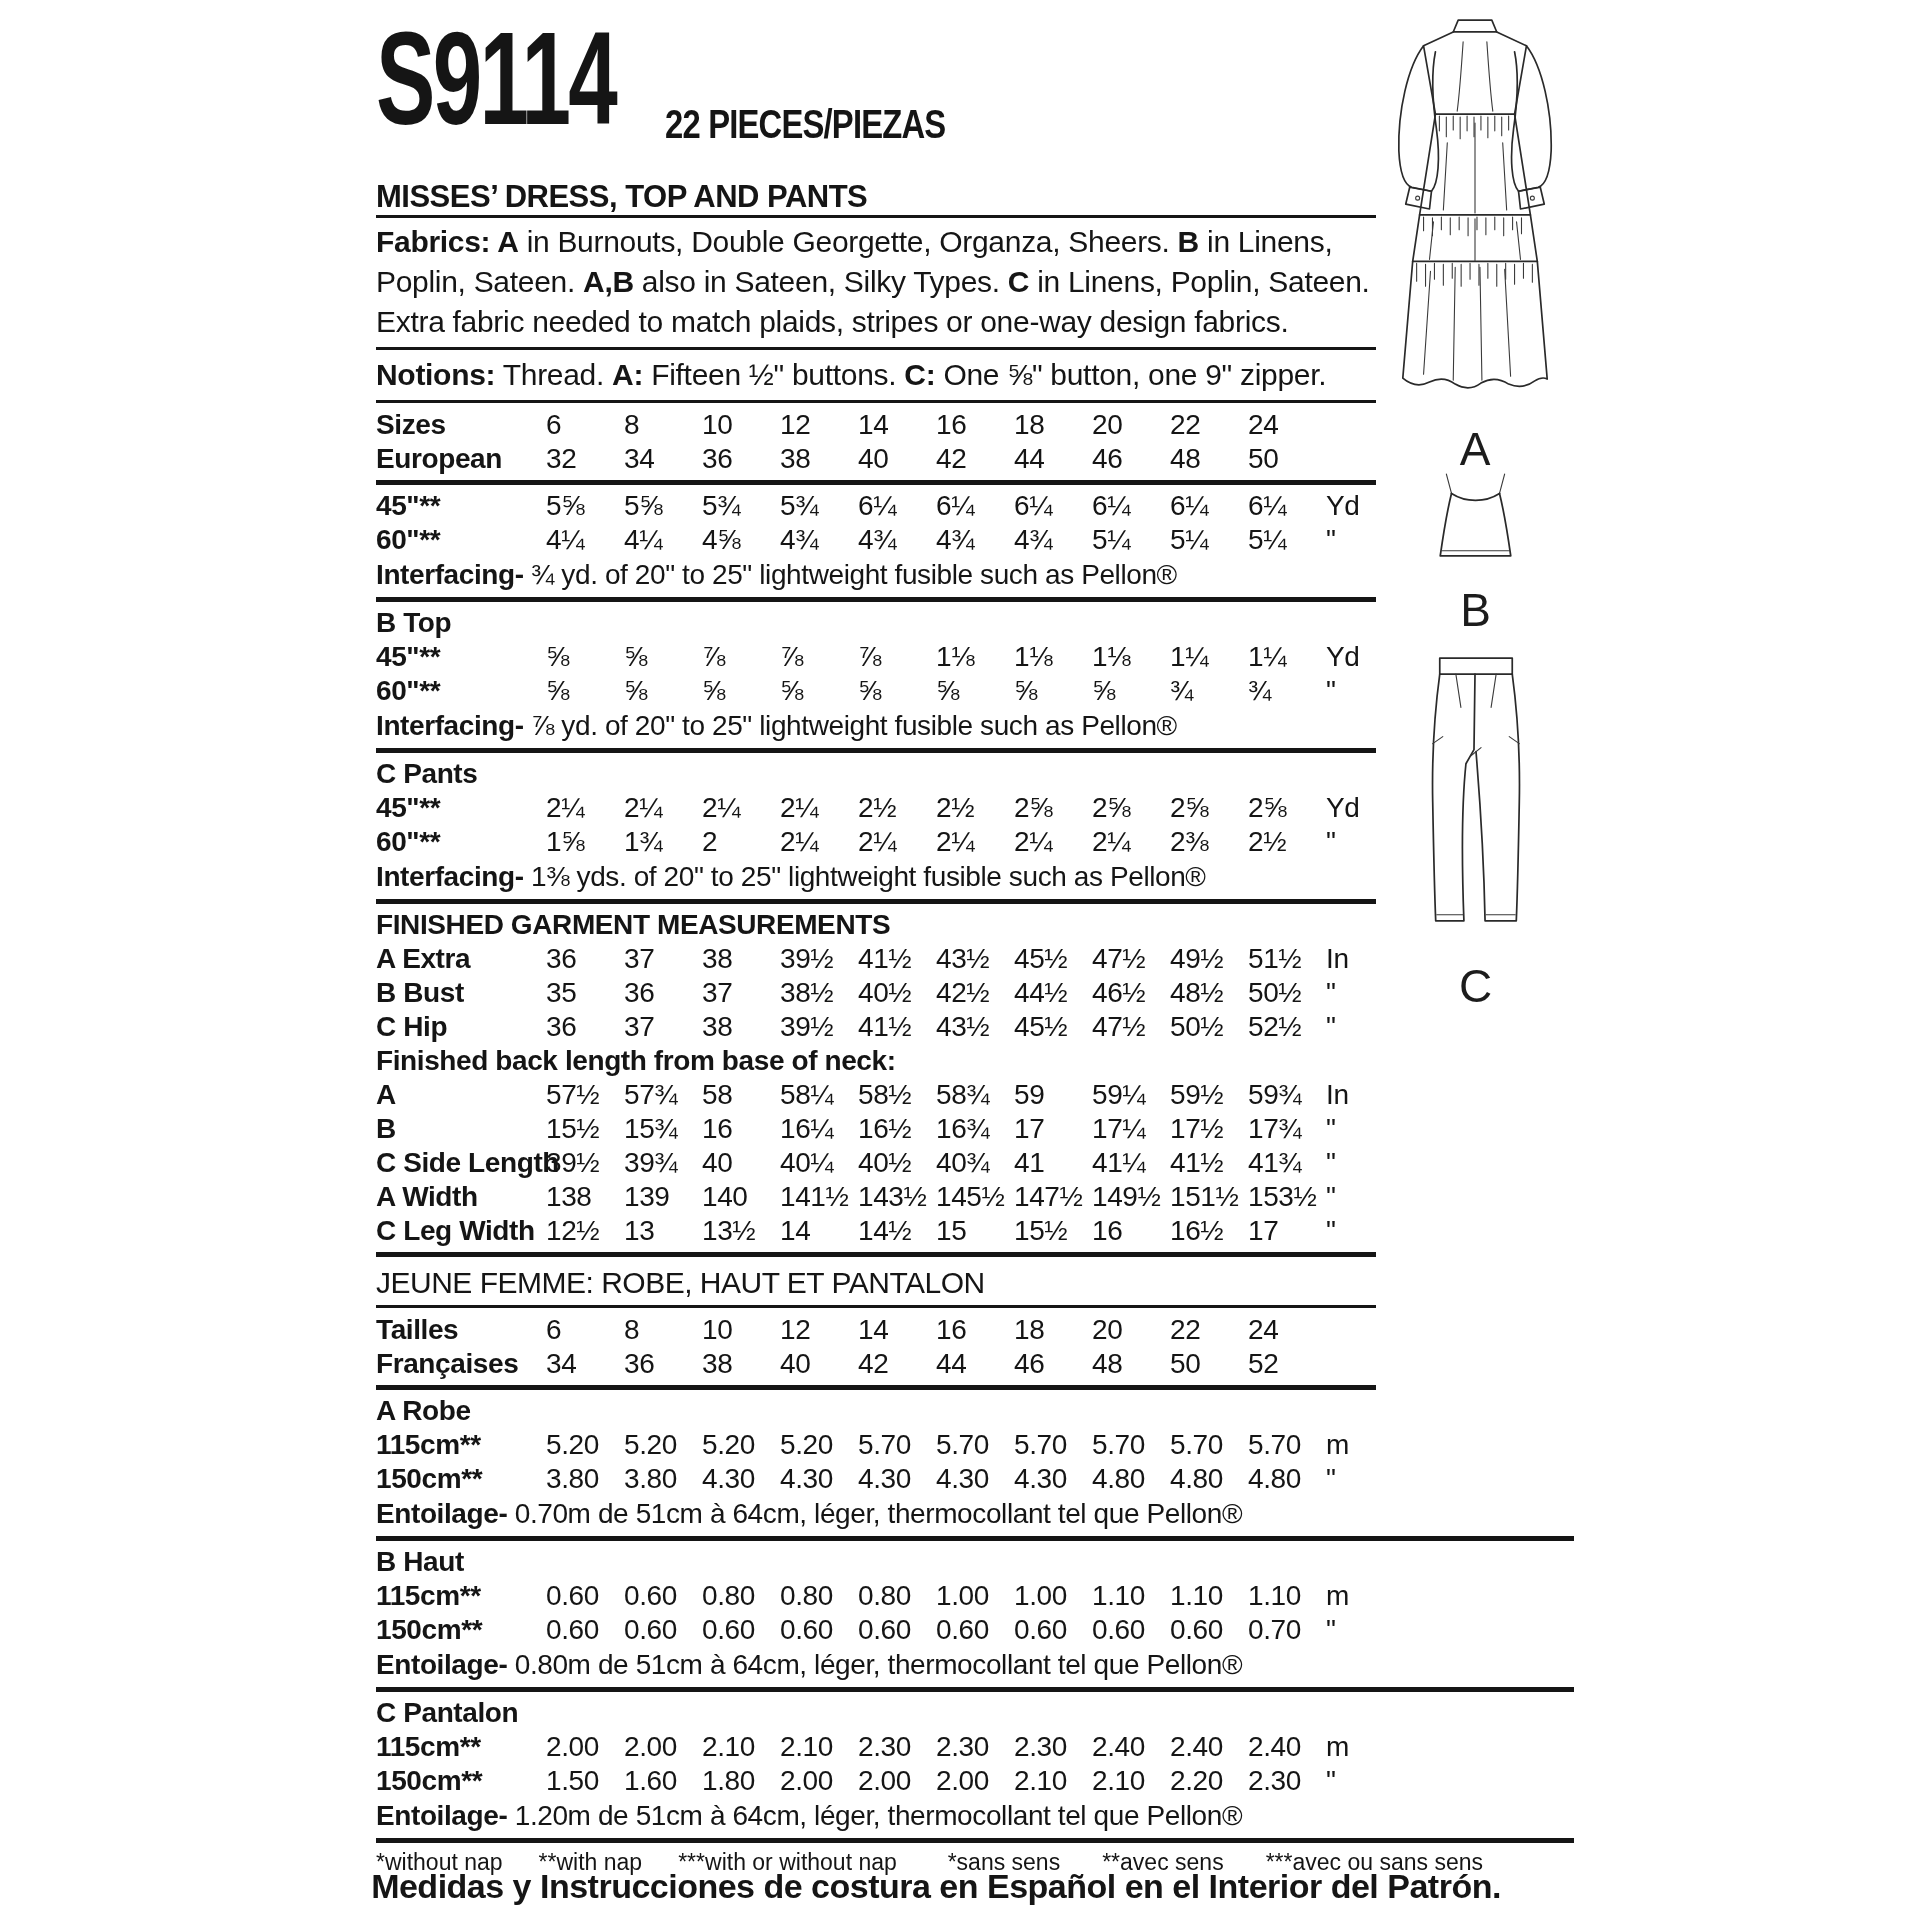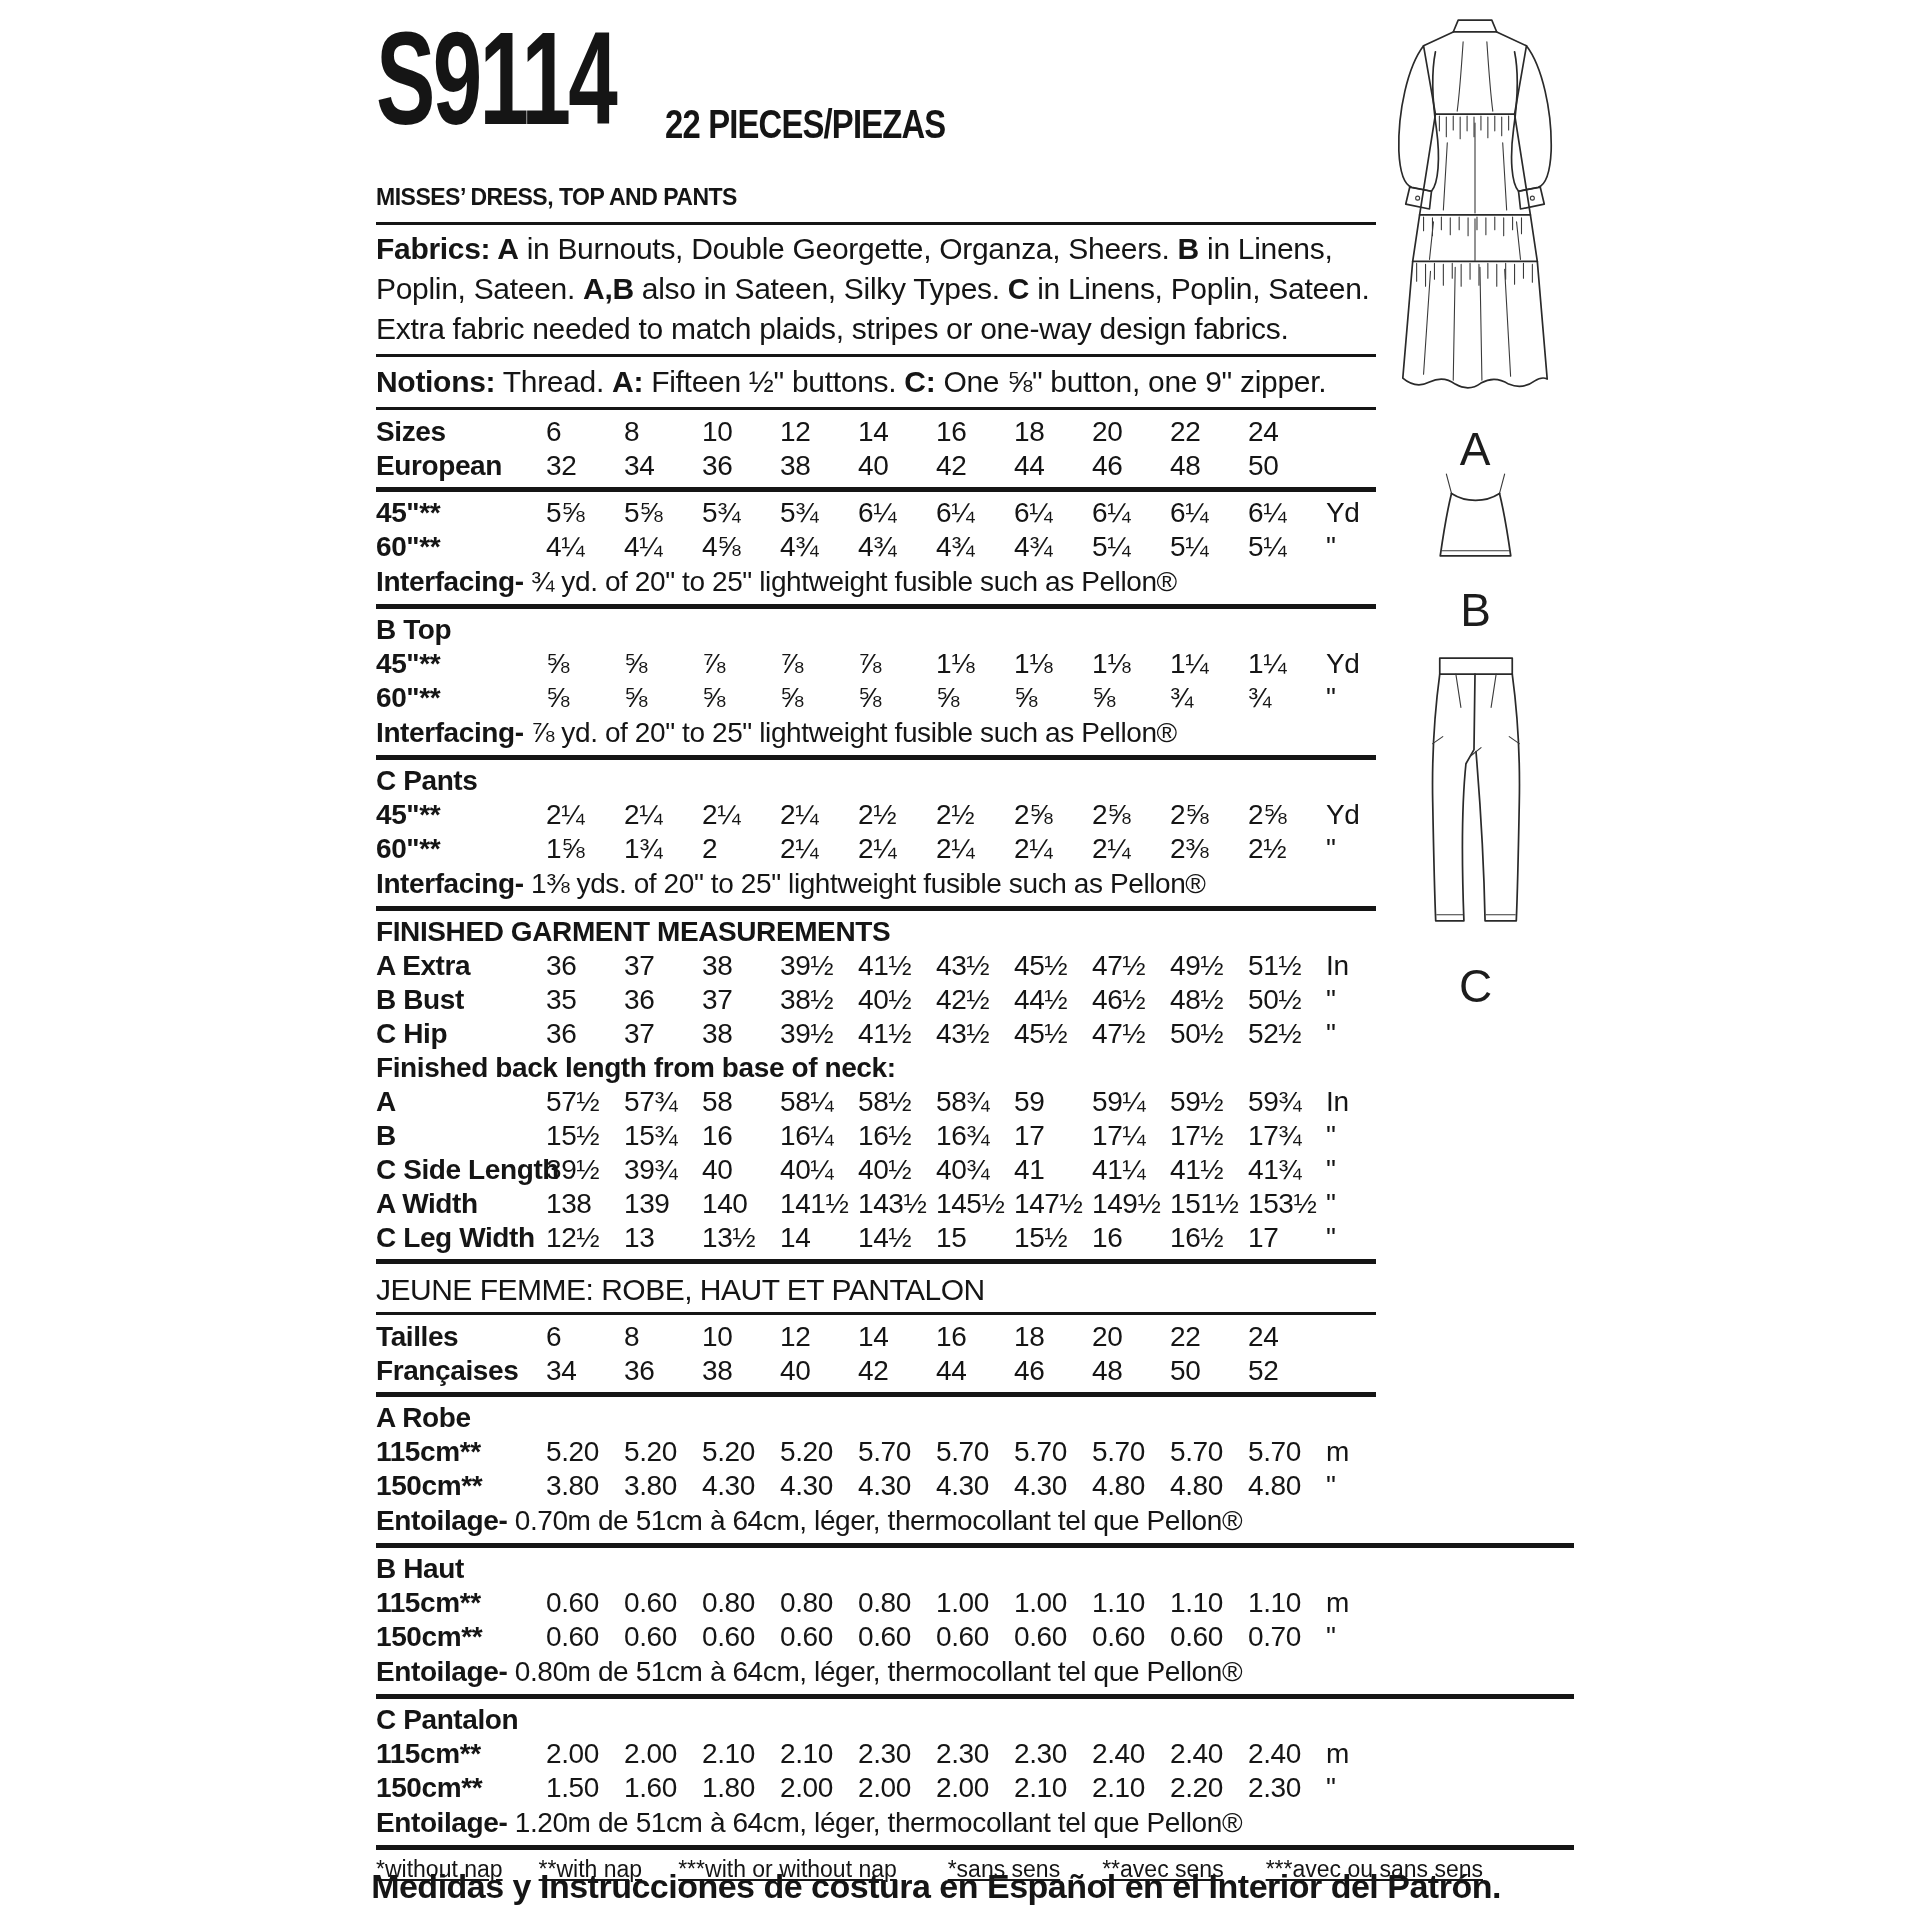--- a/index.html
+++ b/index.html
@@ -16,22 +16,22 @@
   .pattern-number{
     display:inline-block;font-size:131px;font-weight:bold;line-height:117px;
     letter-spacing:-4px;transform:scaleX(0.68);transform-origin:left top;white-space:nowrap;
   }
   .pieces{
     position:absolute;left:289px;bottom:10px;font-size:40px;font-weight:bold;
     letter-spacing:-1px;transform:scaleX(0.82);transform-origin:left bottom;white-space:nowrap;
   }
   
   .doc-title{
-    font-size:23px;font-weight:bold;letter-spacing:-0.5px;
-    padding-bottom:7px;border-bottom:3px solid #151515;line-height:36px;
+    font-size:31px;font-weight:bold;letter-spacing:-0.5px;
+    border-bottom:3px solid #151515;line-height:36px;
   }
   .para{font-size:30px;line-height:40px;letter-spacing:-0.3px;margin-top:4px;}
   .para b{letter-spacing:-0.3px;}
   .rule{background:#151515;}
   .rule.thin{height:3px;margin:5px 0;}
   .rule.thick{height:5px;margin:4px 0;}
   .rule.wide{width:1198px;}
   .oneline{font-size:30px;line-height:40px;letter-spacing:-0.3px;}
   
   .trow{
@@ -41,21 +41,21 @@
   .trow .lab{font-weight:bold;white-space:nowrap;}
   .trow .cell{white-space:nowrap;}
   .trow .unit{white-space:nowrap;}
   .sec-name{font-size:28px;font-weight:bold;line-height:34px;letter-spacing:-0.4px;}
   .sec-head{font-size:28px;font-weight:bold;line-height:34px;letter-spacing:-0.4px;}
   .note{font-size:28px;line-height:36px;letter-spacing:-0.4px;white-space:nowrap;}
   .note b{letter-spacing:-0.4px;}
   .fr-head{font-size:30px;font-weight:normal;line-height:40px;letter-spacing:-0.5px;padding:2px 0;}
   .repeat{display:contents;}
   
-  .footnotes{display:flex;width:1198px;font-size:23px;line-height:30px;margin-top:2px;align-items:baseline;text-decoration:underline;}
+  .footnotes{display:flex;width:1198px;font-size:23px;line-height:30px;margin-top:2px;align-items:baseline;}
   .footnotes .fn{margin-right:36px;white-space:nowrap;}
   .footnotes .spacer{flex:1;}
   .footnotes .fn.fr{margin-right:42px;}
   .footnotes .fn.fr:last-child{margin-right:91px;text-align:center;}
   
   .bottom-note{
     position:absolute;left:0;top:1867px;width:1872px;text-align:center;
     font-size:34px;font-weight:bold;letter-spacing:-0.5px;
   }
   

